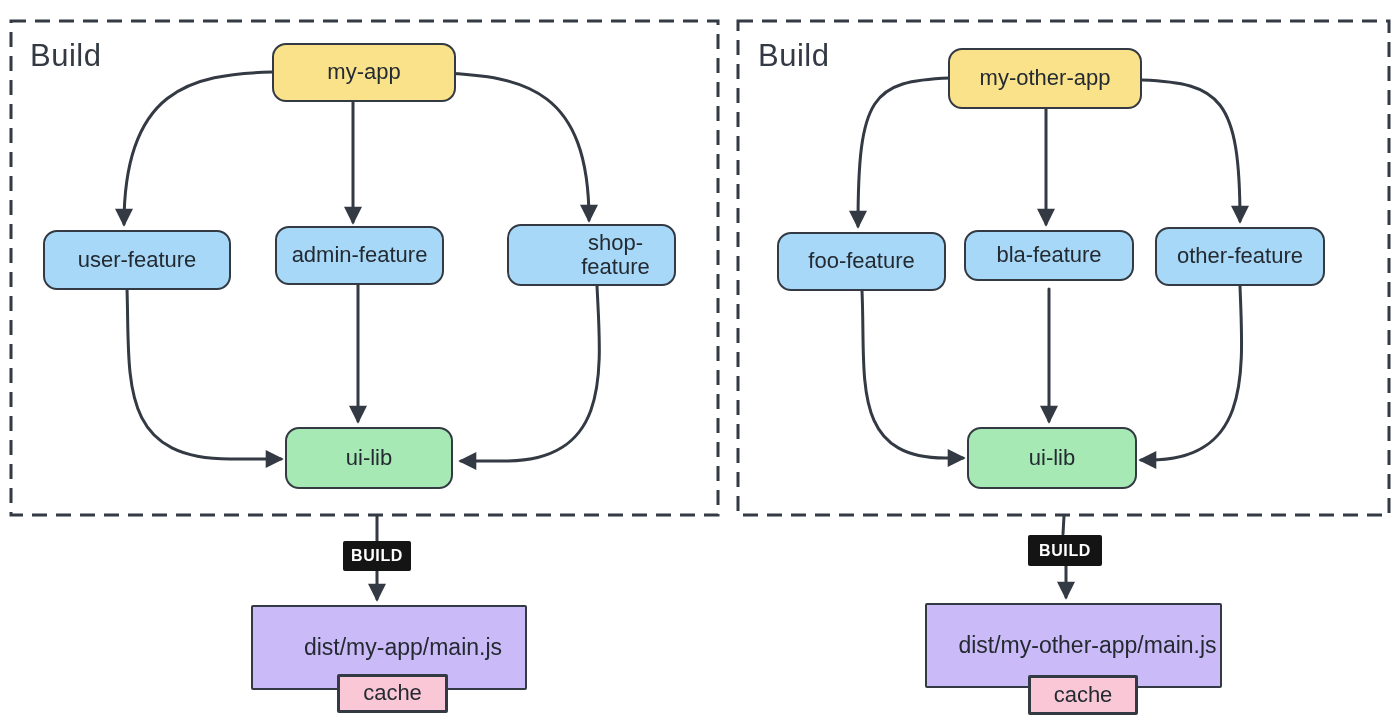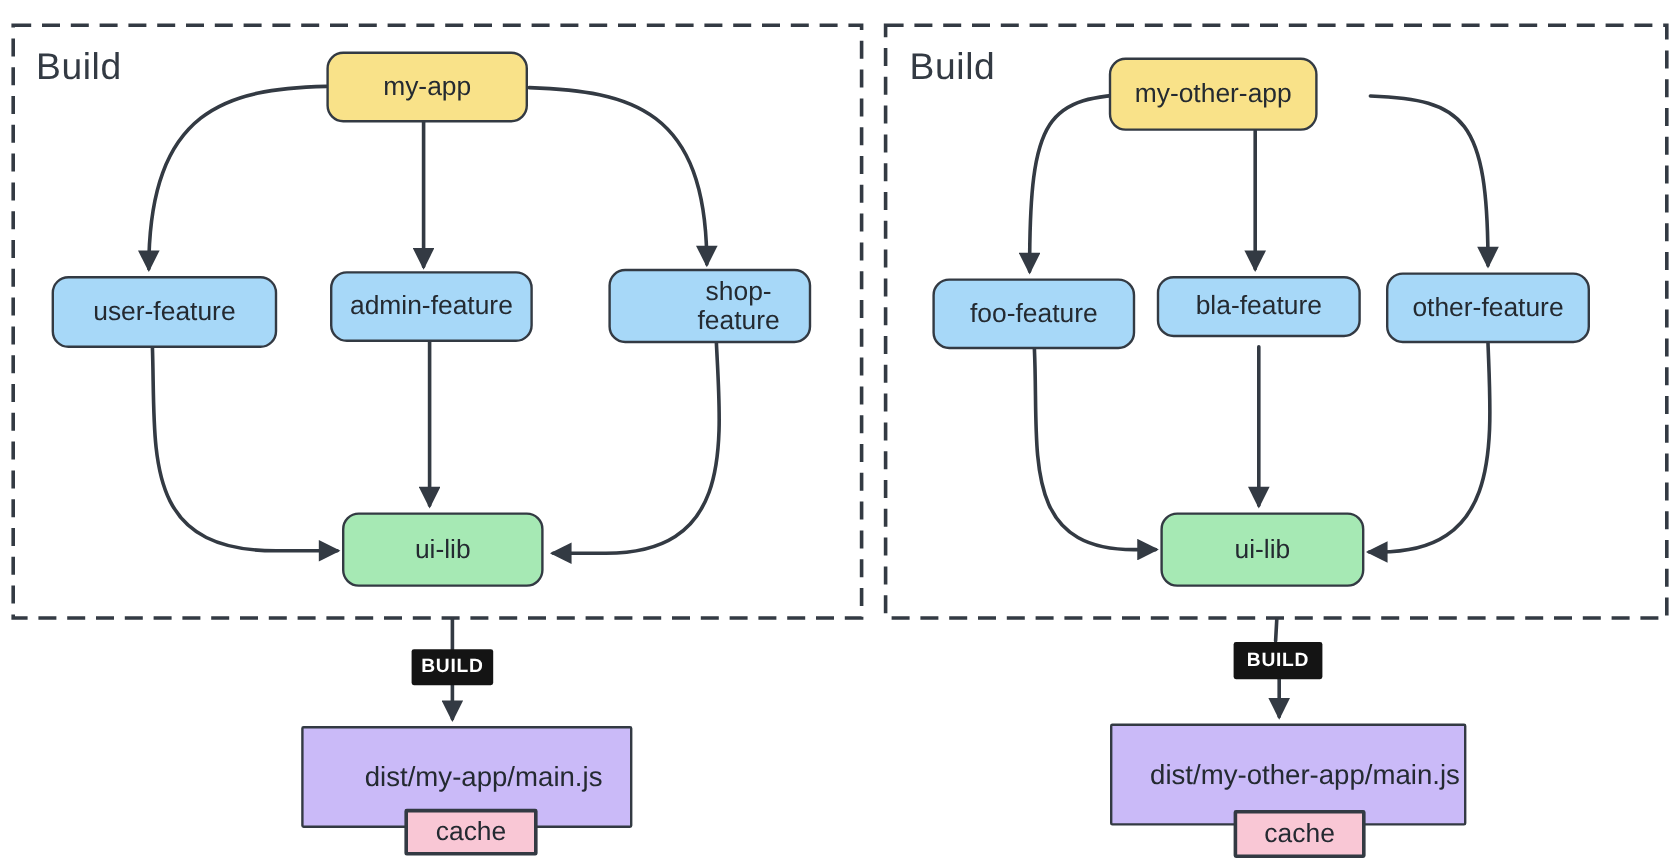--- a/index.html
+++ b/index.html
@@ -71,21 +71,21 @@
     <path class="edge" d="M 1142 70 C 1220 73 1240 88 1240 211" marker-end="url(#arrowhead)"></path>
     <path class="edge" d="M 862 281 C 866 368 850 448 945 448 L 963 448" marker-end="url(#arrowhead)"></path>
     <path class="edge" d="M 1049 279 L 1049 411" marker-end="url(#arrowhead)"></path>
     <path class="edge" d="M 1240 276 C 1243 360 1252 450 1150 450 L 1141 450" marker-end="url(#arrowhead)"></path>
     <path class="edge" d="M 1064 506 L 1063 524"></path>
     <path class="edge" d="M 1066 556 L 1066 587" marker-end="url(#arrowhead)"></path>
   </svg>
 
   <div class="group-title" style="left:30px; top:28px;">Build</div>
 
-  <div class="node rounded yellow" style="left:272px; top:33px; width:168px; height:59px;">
+  <div class="node rounded yellow" style="left:272px; top:33px; width:184px; height:59px;">
     <span>my-app</span>
   </div>
 
   <div class="node rounded blue" style="left:43px; top:220px; width:188px; height:60px;">
     <span>user-feature</span>
   </div>
 
   <div class="node rounded blue" style="left:275px; top:216px; width:169px; height:59px;">
     <span>admin-feature</span>
   </div>
@@ -105,21 +105,21 @@
   <div class="node square purple" style="left:251px; top:595px; width:276px; height:85px;">
     <span>dist/my-app/main.js</span>
   </div>
 
   <div class="node square pink" style="left:337px; top:664px; width:111px; height:39px;">
     <span>cache</span>
   </div>
 
   <div class="group-title" style="left:758px; top:28px;">Build</div>
 
-  <div class="node rounded yellow" style="left:924px; top:38px; width:174px; height:61px;text-align:right;">
+  <div class="node rounded yellow" style="left:948px; top:38px; width:194px; height:61px;text-align:right;">
     <span>my-other-app</span>
   </div>
 
   <div class="node rounded blue" style="left:777px; top:222px; width:169px; height:59px;">
     <span>foo-feature</span>
   </div>
 
   <div class="node rounded blue" style="left:964px; top:220px; width:170px; height:51px;">
     <span>bla-feature</span>
   </div>

